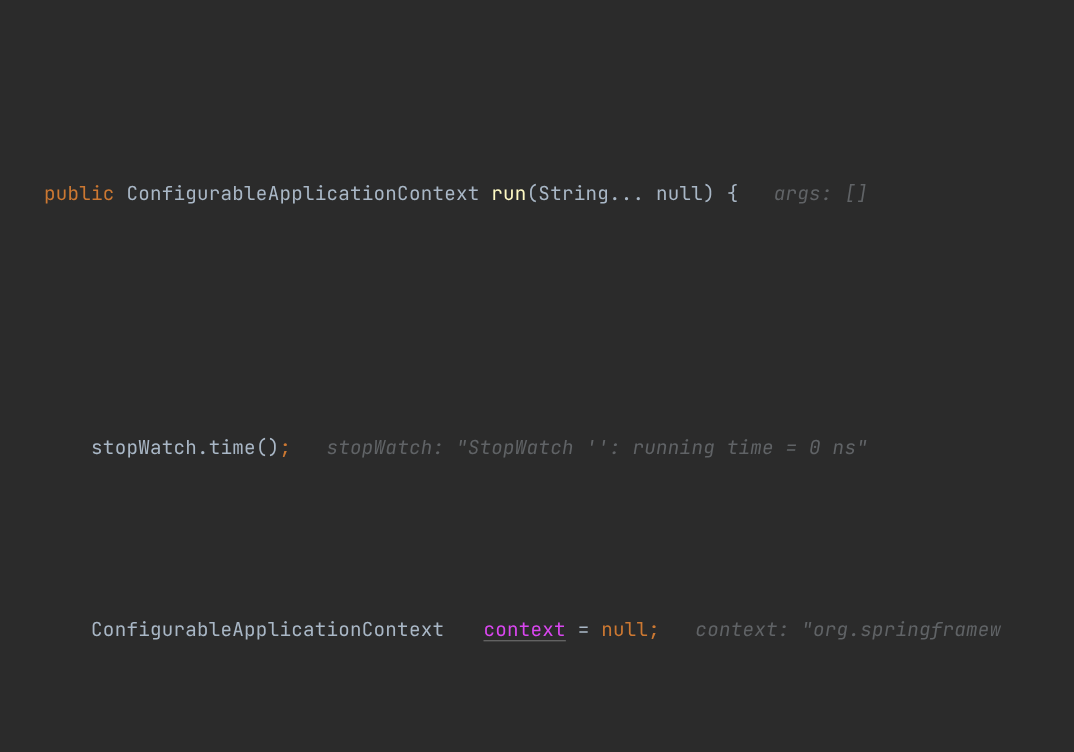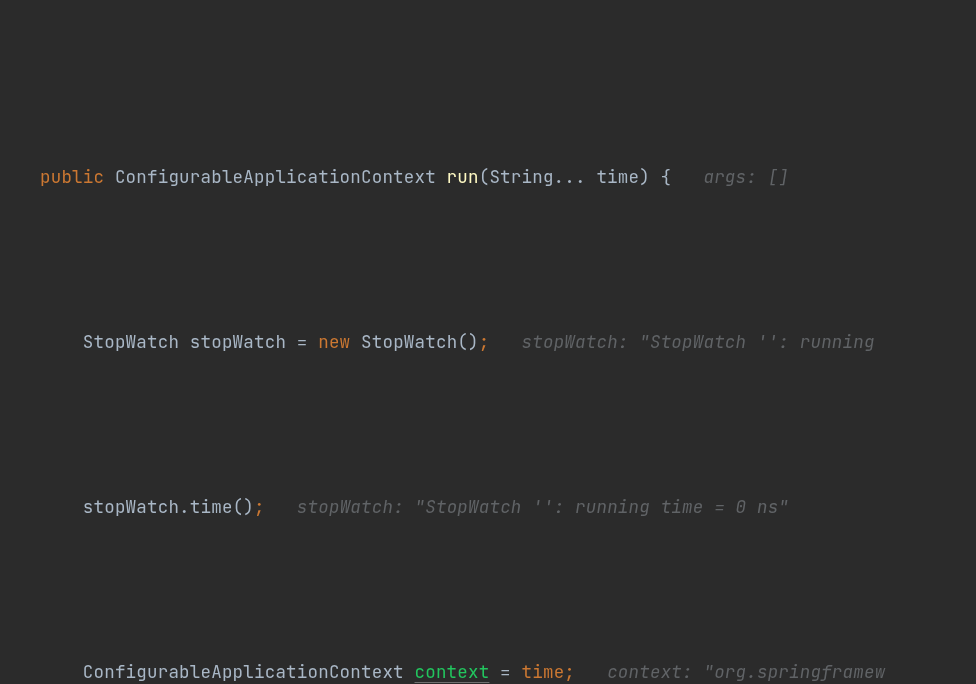--- a/index.html
+++ b/index.html
@@ -22,39 +22,38 @@
   .line {
     height: 33px;
     padding-left: 40px;
     position: relative;
   }
   .kw      { color: #cc7832; }          
   .type    { color: #a9b7c6; }
   .method  { color: #fef9c3; }
   .semi    { color: #cc7832; }
   .hint    { color: #606366; font-style: italic; }
-  .mutated { color: #22c55e; text-decoration: underline; text-decoration-color: #707070; text-underline-offset: 4px; }
+  .mutated { color: #d946ef; text-decoration: underline; text-decoration-color: #707070; text-underline-offset: 4px; margin-left: 25px; }
   .plain   { color: #a9b7c6; }
 </style>
 </head>
 <body>
 
 <div class="editor">
 
   
-  <div class="line"><span class="kw">public</span> <span class="type">ConfigurableApplicationContext</span> <span class="method">run</span><span class="plain">(String... time) {</span>   <span class="hint">args: []</span></div>
+  <div class="line"><span class="kw">public</span> <span class="type">ConfigurableApplicationContext</span> <span class="method">run</span><span class="plain">(String... null) {</span>   <span class="hint">args: []</span></div>
 
   
-  <div class="line">    <span class="plain">StopWatch stopWatch = </span><span class="kw">new</span><span class="plain"> StopWatch()</span><span class="semi">;</span>   <span class="hint">stopWatch: "StopWatch '': running</span></div>
 
   
   <div class="line">    <span class="plain">stopWatch.time()</span><span class="semi">;</span>   <span class="hint">stopWatch: "StopWatch '': running time = 0 ns"</span></div>
 
   
-  <div class="line">    <span class="plain">ConfigurableApplicationContext </span><span class="mutated">context</span><span class="plain"> = </span><span class="kw">time</span><span class="semi">;</span>   <span class="hint">context: "org.springframew</span></div>
+  <div class="line">    <span class="plain">ConfigurableApplicationContext </span><span class="mutated">context</span><span class="plain"> = </span><span class="kw">null</span><span class="semi">;</span>   <span class="hint">context: "org.springframew</span></div>
 
   
   
 
   
   
 
   
   
 

